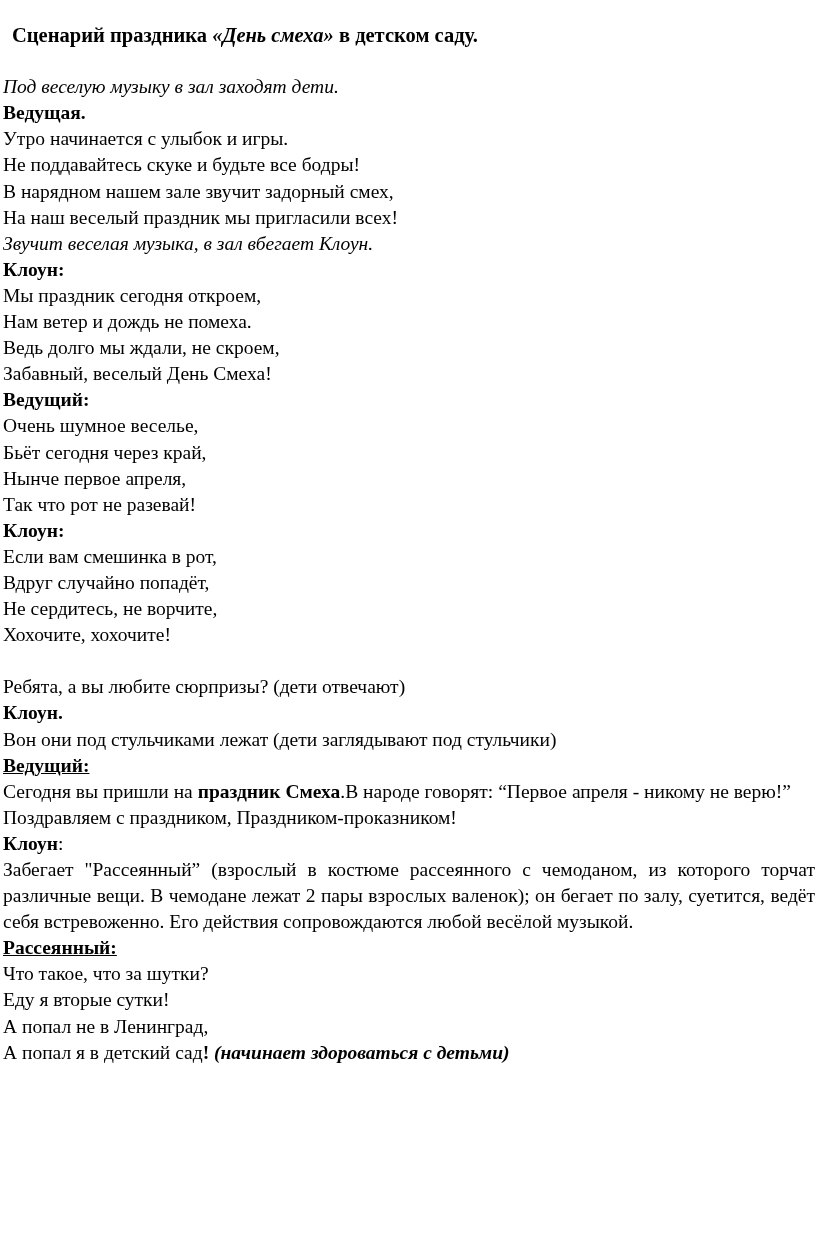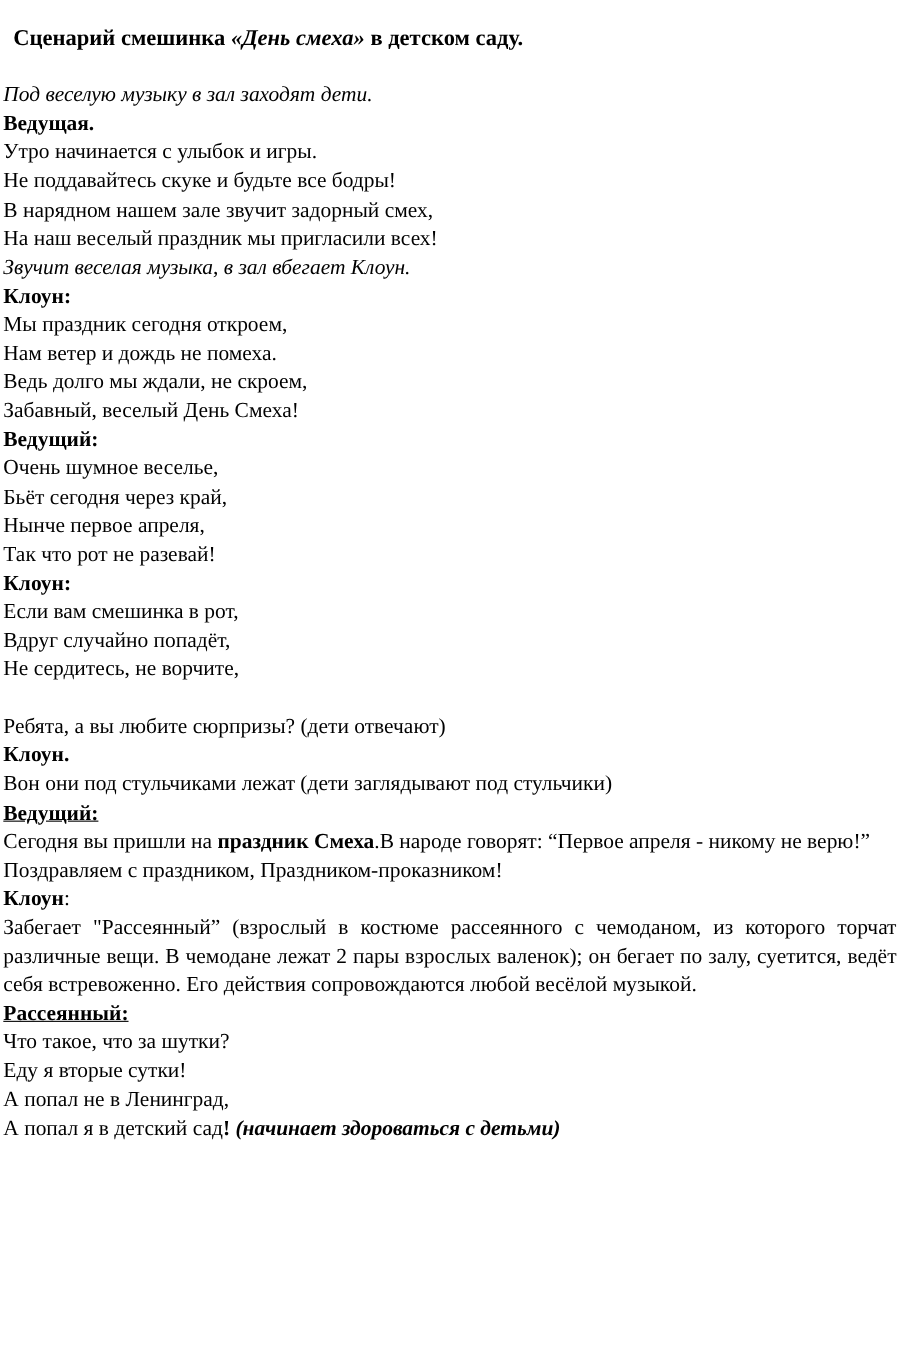--- a/index.html
+++ b/index.html
@@ -58,21 +58,21 @@
   .bi { font-weight: bold; font-style: italic; }
   .u { }
   .bu { font-weight: bold; text-decoration: underline; }
 </style>
 </head>
 <body>
 
 <div class="page">
   <div class="doc">
 
-    <p class="title"><b class="b">Сценарий смешинка </b><span class="bi">«День смеха»</span><b class="b"> в детском саду</b><span>.</span></p>
+    <p class="title"><b class="b">Сценарий праздника </b><span class="bi">«День смеха»</span><b class="b"> в детском саду</b><span>.</span></p>
 
     <div class="blank"></div>
 
     <div>
         <p class="line"><span class="i">Под веселую музыку в зал заходят дети.</span></p>
         <p class="line"><span class="b">Ведущая.</span></p>
         <p class="line">Утро начинается с улыбок и игры.</p>
         <p class="line">Не поддавайтесь скуке и будьте все бодры!</p>
         <p class="line">В нарядном нашем зале звучит задорный смех,</p>
         <p class="line">На наш веселый праздник мы пригласили всех!</p>
@@ -84,20 +84,21 @@
         <p class="line">Забавный, веселый День Смеха!</p>
         <p class="line"><span class="b">Ведущий:</span></p>
         <p class="line">Очень шумное веселье,</p>
         <p class="line">Бьёт сегодня через край,</p>
         <p class="line">Нынче первое апреля,</p>
         <p class="line">Так что рот не разевай!</p>
         <p class="line"><span class="b">Клоун:</span></p>
         <p class="line">Если вам смешинка в рот,</p>
         <p class="line">Вдруг случайно попадёт,</p>
         <p class="line">Не сердитесь, не ворчите,</p>
+        <p class="line">Хохочите, хохочите!</p>
       </div>
 
 
 
     <div class="blank"></div>
 
     <div>
         <p class="line">Ребята, а вы любите сюрпризы? (дети отвечают)</p>
         <p class="line"><span class="b">Клоун.</span></p>
         <p class="line">Вон они под стульчиками лежат (дети заглядывают под стульчики)</p>

